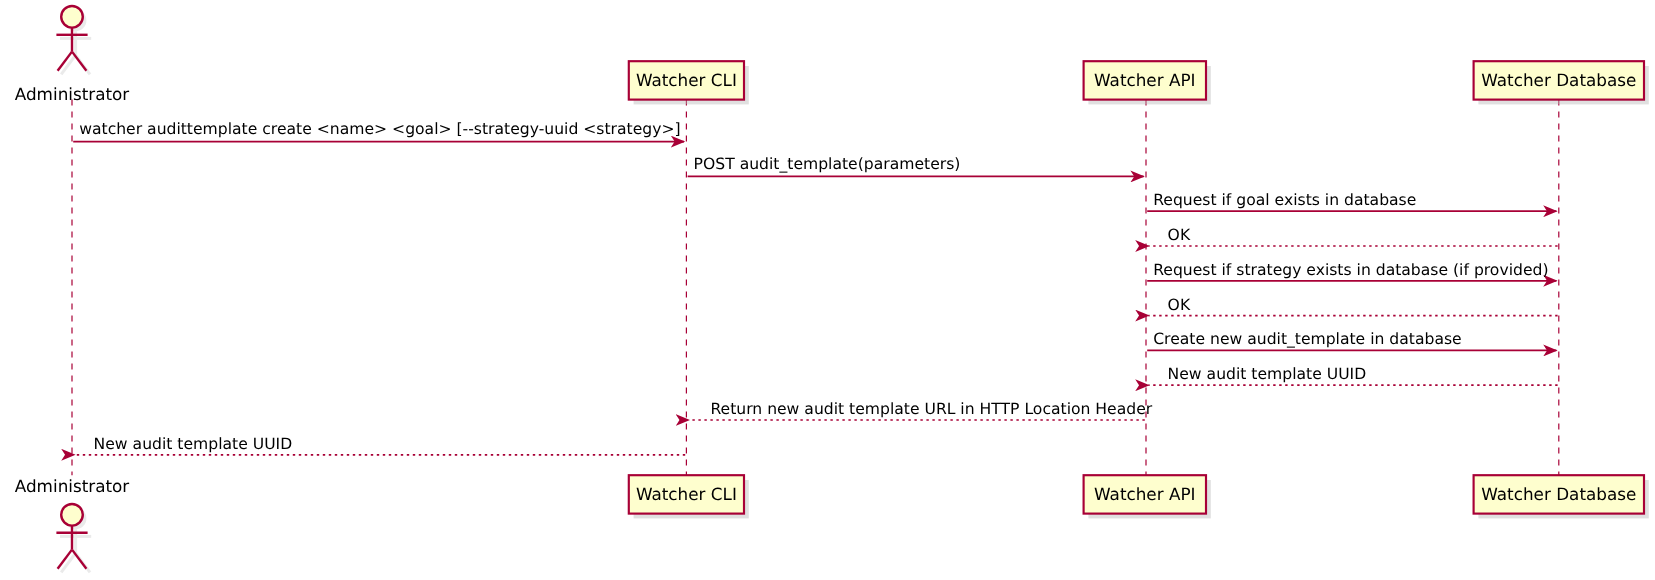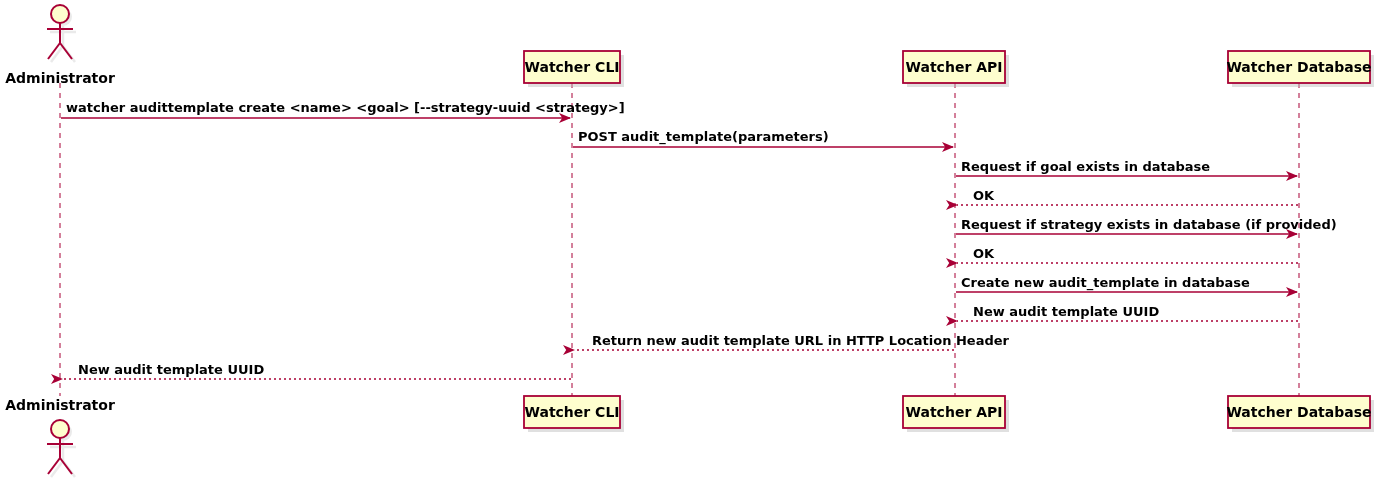--- a/index.html
+++ b/index.html
@@ -9,21 +9,20 @@
   }
   body {
     font-family: "DejaVu Sans", sans-serif;
   }
   #diagram {
     position: relative;
     width: 1379px;
     height: 483px;
     background: #FFFFFF;
     overflow: hidden;
-    font-weight: bold;
   }
   svg#canvas {
     position: absolute;
     left: 0;
     top: 0;
     width: 1379px;
     height: 483px;
     display: block;
   }
   .msg-label {

